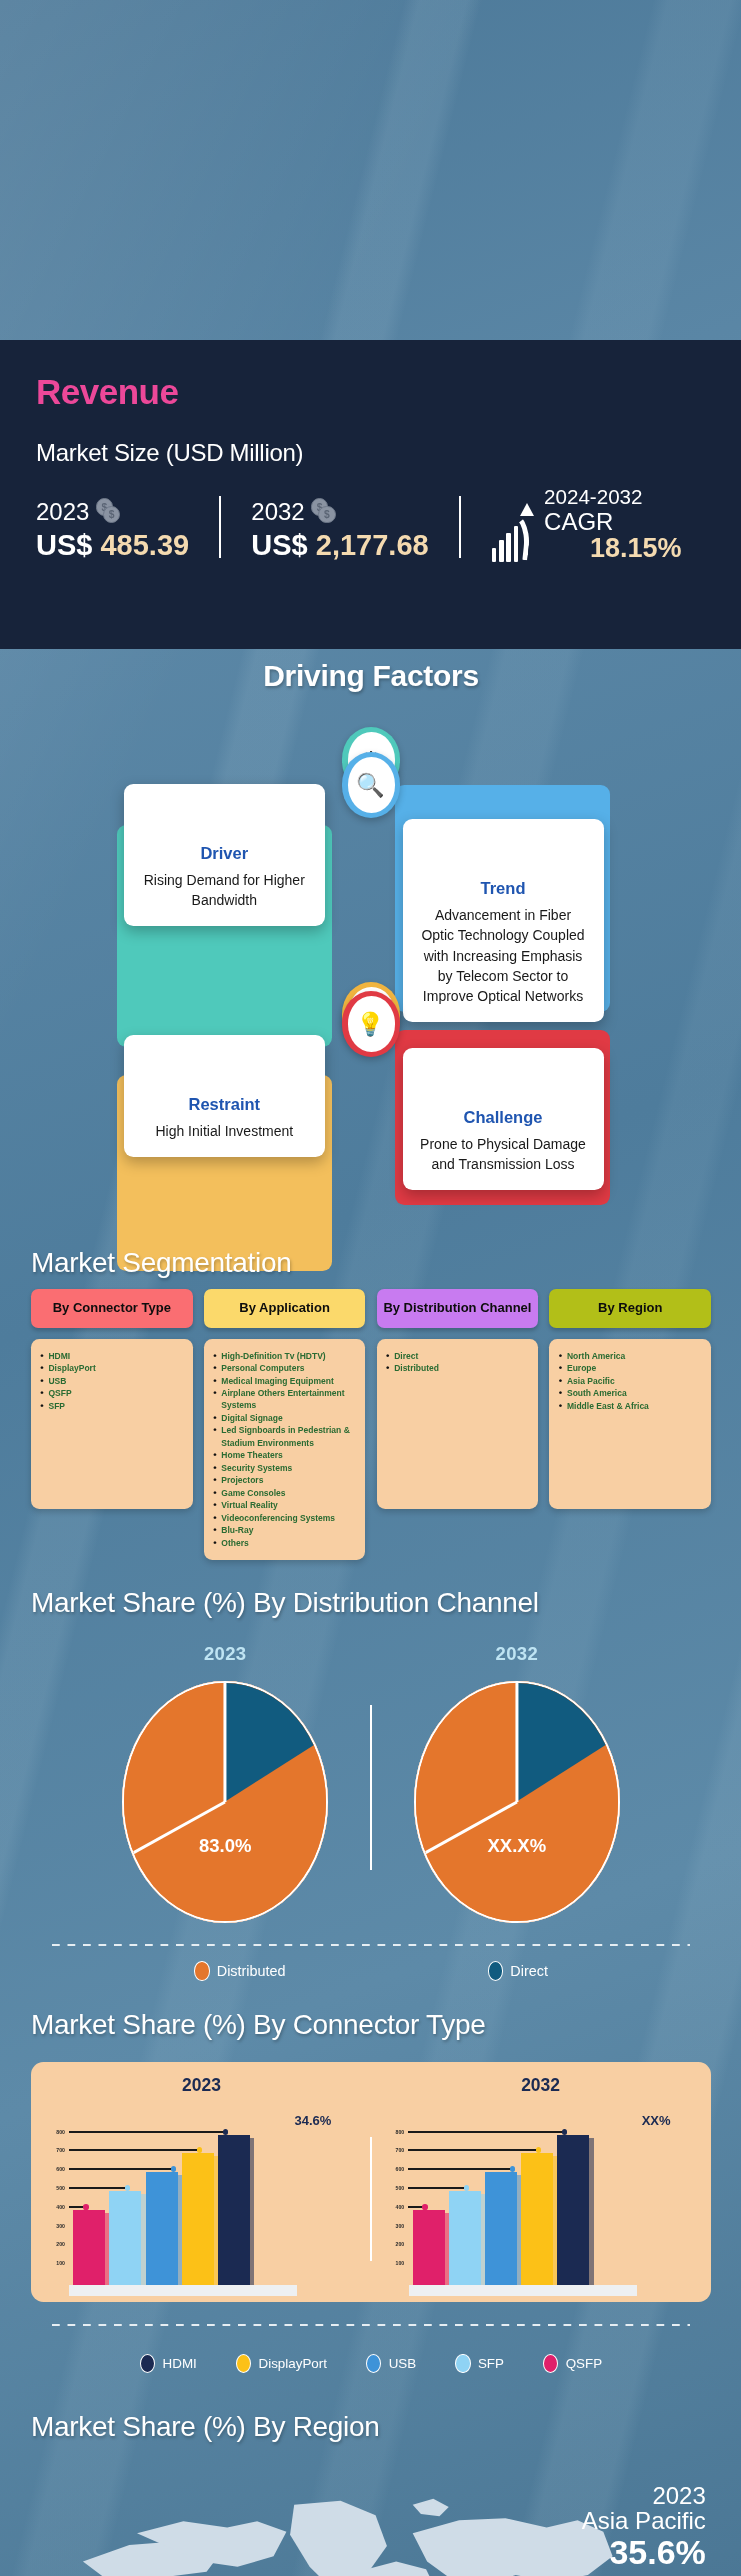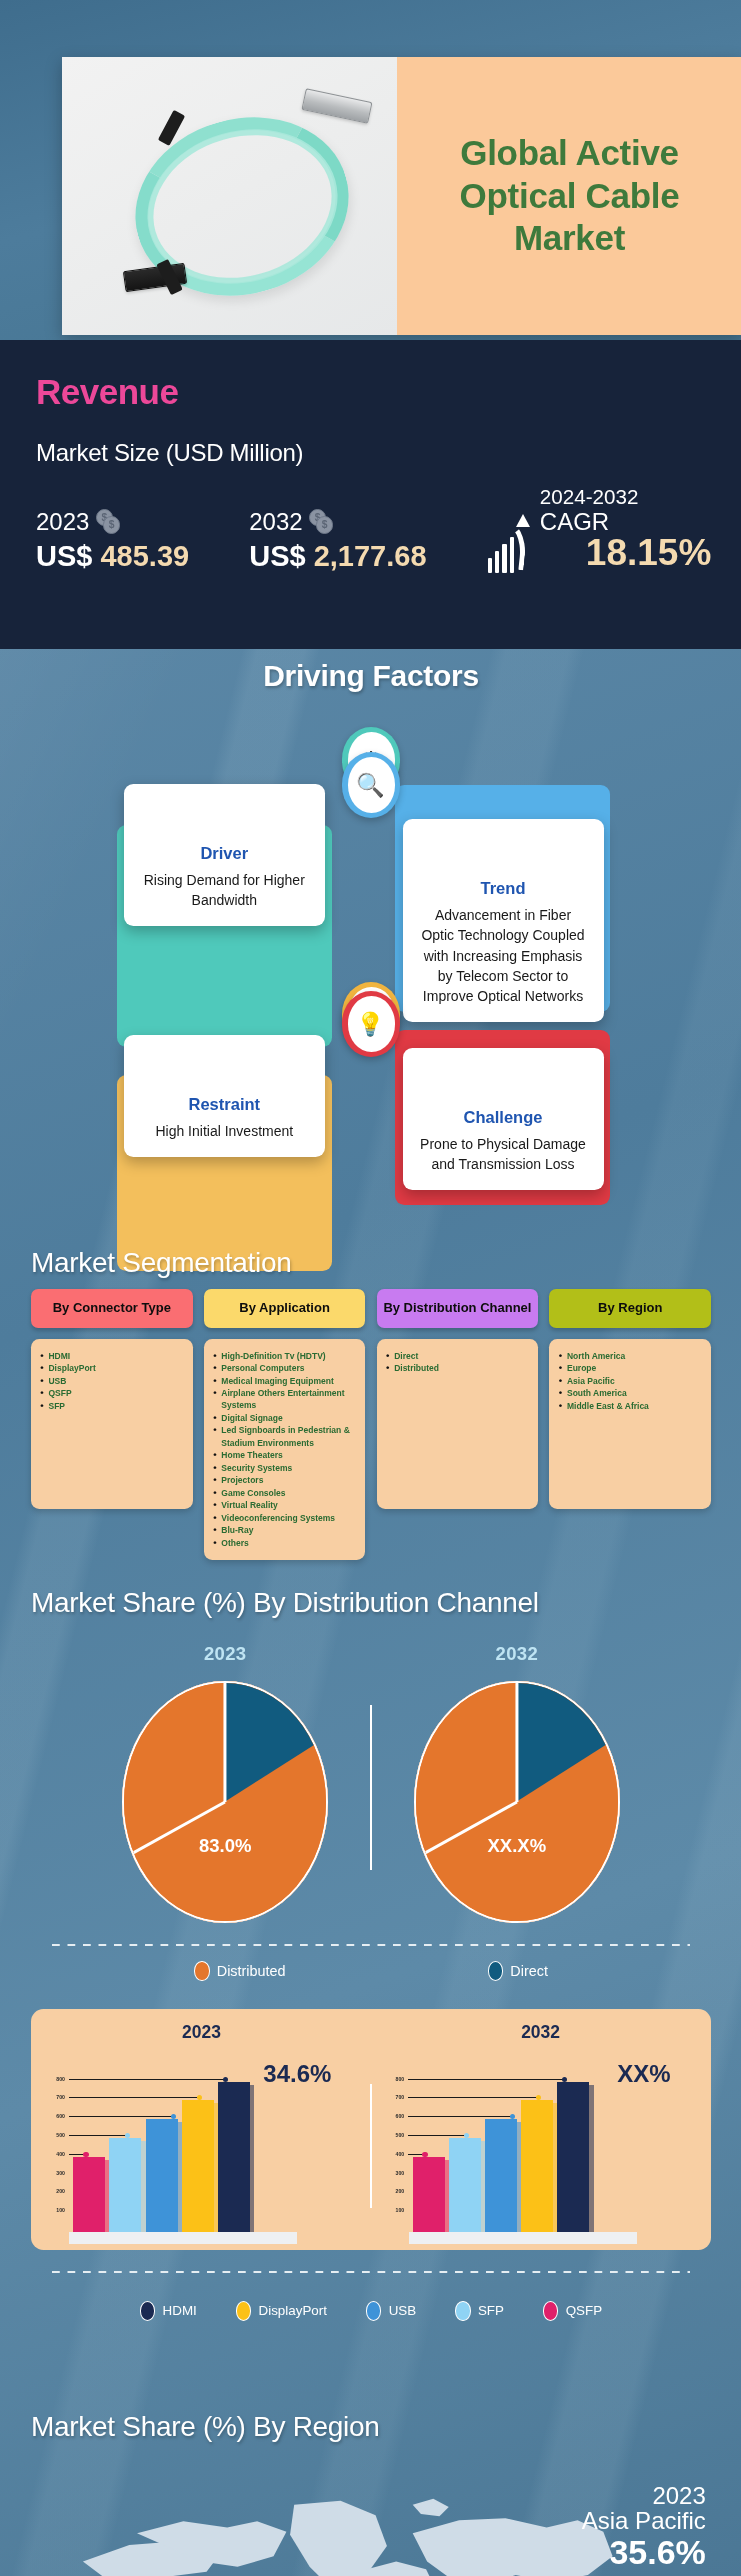--- a/index.html
+++ b/index.html
@@ -111,21 +111,21 @@
     transform: rotate(6deg);
   }
   .arrow-chart .head {
     position:absolute; right: 1px; top: -1px;
     border-left: 7.7px solid transparent; border-right: 7.7px solid transparent;
     border-bottom: 13.4px solid #fff;
   }
   .cagr-text { display:flex; flex-direction:column; align-items:flex-start; }
   .cagr-years { color:#fff; font-size: 20.6px; }
   .cagr-label { color:#fff; font-size: 24px; line-height:1.05; }
-  .cagr-val { color:#f4dab0; font-size: 37px; font-weight: 700; line-height: 1.05; margin-left: 46px; }
+  .cagr-val { color:#f4dab0; font-size: 27px; font-weight: 700; line-height: 1.05; margin-left: 46px; }
 
   
   .sec-title {
     color:#fff; font-size: 30px; font-weight: 700; letter-spacing:-0.3px;
     text-shadow: 1px 1.5px 3.1px rgba(0,0,0,0.28);
   }
   .sec-title.light { font-weight: 400; font-size: 28px; }
 
   
   .driving { position:absolute; left:0; top:659px; width:742px; height:556px; }
@@ -219,21 +219,21 @@
   .pie-legend { display:flex; justify-content: space-around; margin-top: 15.5px; padding: 0 62px; }
   .legend-item { display:flex; align-items:center; gap: 7.2px; color:#fff; font-size: 14.4px; }
   .legend-dot { width: 15.5px; height: 19.6px; border-radius: 50%; border: 1.5px solid #fff; }
 
   
   .bars { position:absolute; left:0; top: 2009px; width:742px; height: 376px; padding: 0 31px; }
   .bars h2 { margin-bottom: 20.6px; }
   .bars-panel { background:#f8cfa3; border-radius: 12.4px; padding: 13.4px 12.4px 17.5px 12.4px; display:flex; position:relative; }
   .bar-col { width: 319px; position:relative; }
   .bar-year { text-align:center; color:#1b2a52; font-size: 17.5px; font-weight:700; margin-bottom: 29px; }
-  .bar-pct { position:absolute; right: 28px; top: 38px; color:#1b2a52; font-size: 24px; font-weight:700; }
+  .bar-pct { position:absolute; right: 28px; top: 38px; color:#1b2a52; font-size: 13px; font-weight:700; }
   .plot { position:relative; height: 160px; margin: 19.6px 0 0 0; }
   .axis-row { position:absolute; left: 0; display:flex; align-items:center; width: 100%; }
   .axis-num { width: 21.6px; text-align:right; font-size: 5.2px; color:#2a2a2a; font-weight:700; }
   .axis-line { height: 1.5px; background:#1a1a1a; margin-left: 4.1px; }
   .axis-dot { width: 5.7px; height: 5.7px; border-radius:50%; margin-left:-1.5px; }
   .bars-group { position:absolute; left: 30px; bottom: 0; display:flex; align-items:flex-end; gap: 4.1px; }
   .bar { width: 32px; position:relative; }
   .bar .face { width: 32px; height: 100%; }
   .bar .side { position:absolute; right:-4.6px; top: 3.1px; width: 4.6px; height: 100%; opacity: .55; }
   .bar-base { position:absolute; left: 26px; right: 62px; bottom: -11.3px; height: 11.3px; background:#eef0f2; }
@@ -250,35 +250,20 @@
   .region-call .ry { font-size: 24px; line-height: 1.05; }
   .region-call .rn { font-size: 24px; line-height: 1.1; }
   .region-call .rv { font-size: 34px; font-weight: 700; line-height: 1.05; }
 </style>
 </head>
 <body>
 
 <div class="page">
   <div class="bg-streaks"></div>
 
-  <div class="header">
-    <div class="header-card">
-      <div class="header-photo">
-        <div class="cable-ring"></div>
-        <div class="cable-ring2"></div>
-        <div class="connector c1"></div>
-        <div class="connector c2"></div>
-        <div class="tie a"></div>
-        <div class="tie b"></div>
-      </div>
-      <div class="header-title-box">
-        <div class="header-title">Global Active Optical Cable Market</div>
-      </div>
-    </div>
-  </div>
 
   <div class="revenue">
     <div class="rev-title">Revenue</div>
     <div class="rev-sub">Market Size (USD Million)</div>
     <div class="rev-row">
 
       <div class="rev-block">
         <div class="rev-yr-line">
           <span class="rev-year">2023</span>
           <span class="coin-icon">
@@ -458,20 +443,21 @@
         <span>Distributed</span>
       </div>
       <div class="legend-item">
         <span class="legend-dot" style="background:#115b7f"></span>
         <span>Direct</span>
       </div>
     </div>
   </div>
 
   <div class="bars">
+    <h2 class="sec-title light">Market Share (%) By Connector Type</h2>
     <div class="bars-panel">
       <div class="bar-col">
         <div class="bar-year">2023</div>
         <div class="bar-pct">34.6%</div>
         <div class="plot" id="plot-2023">
             <div class="axis-row" style="bottom: 150px;">
               <span class="axis-num">800</span>
               <span class="axis-line" style="width: 155px;"></span>
               <span class="axis-dot" style="background: rgb(27, 42, 82);"></span>
             </div>

